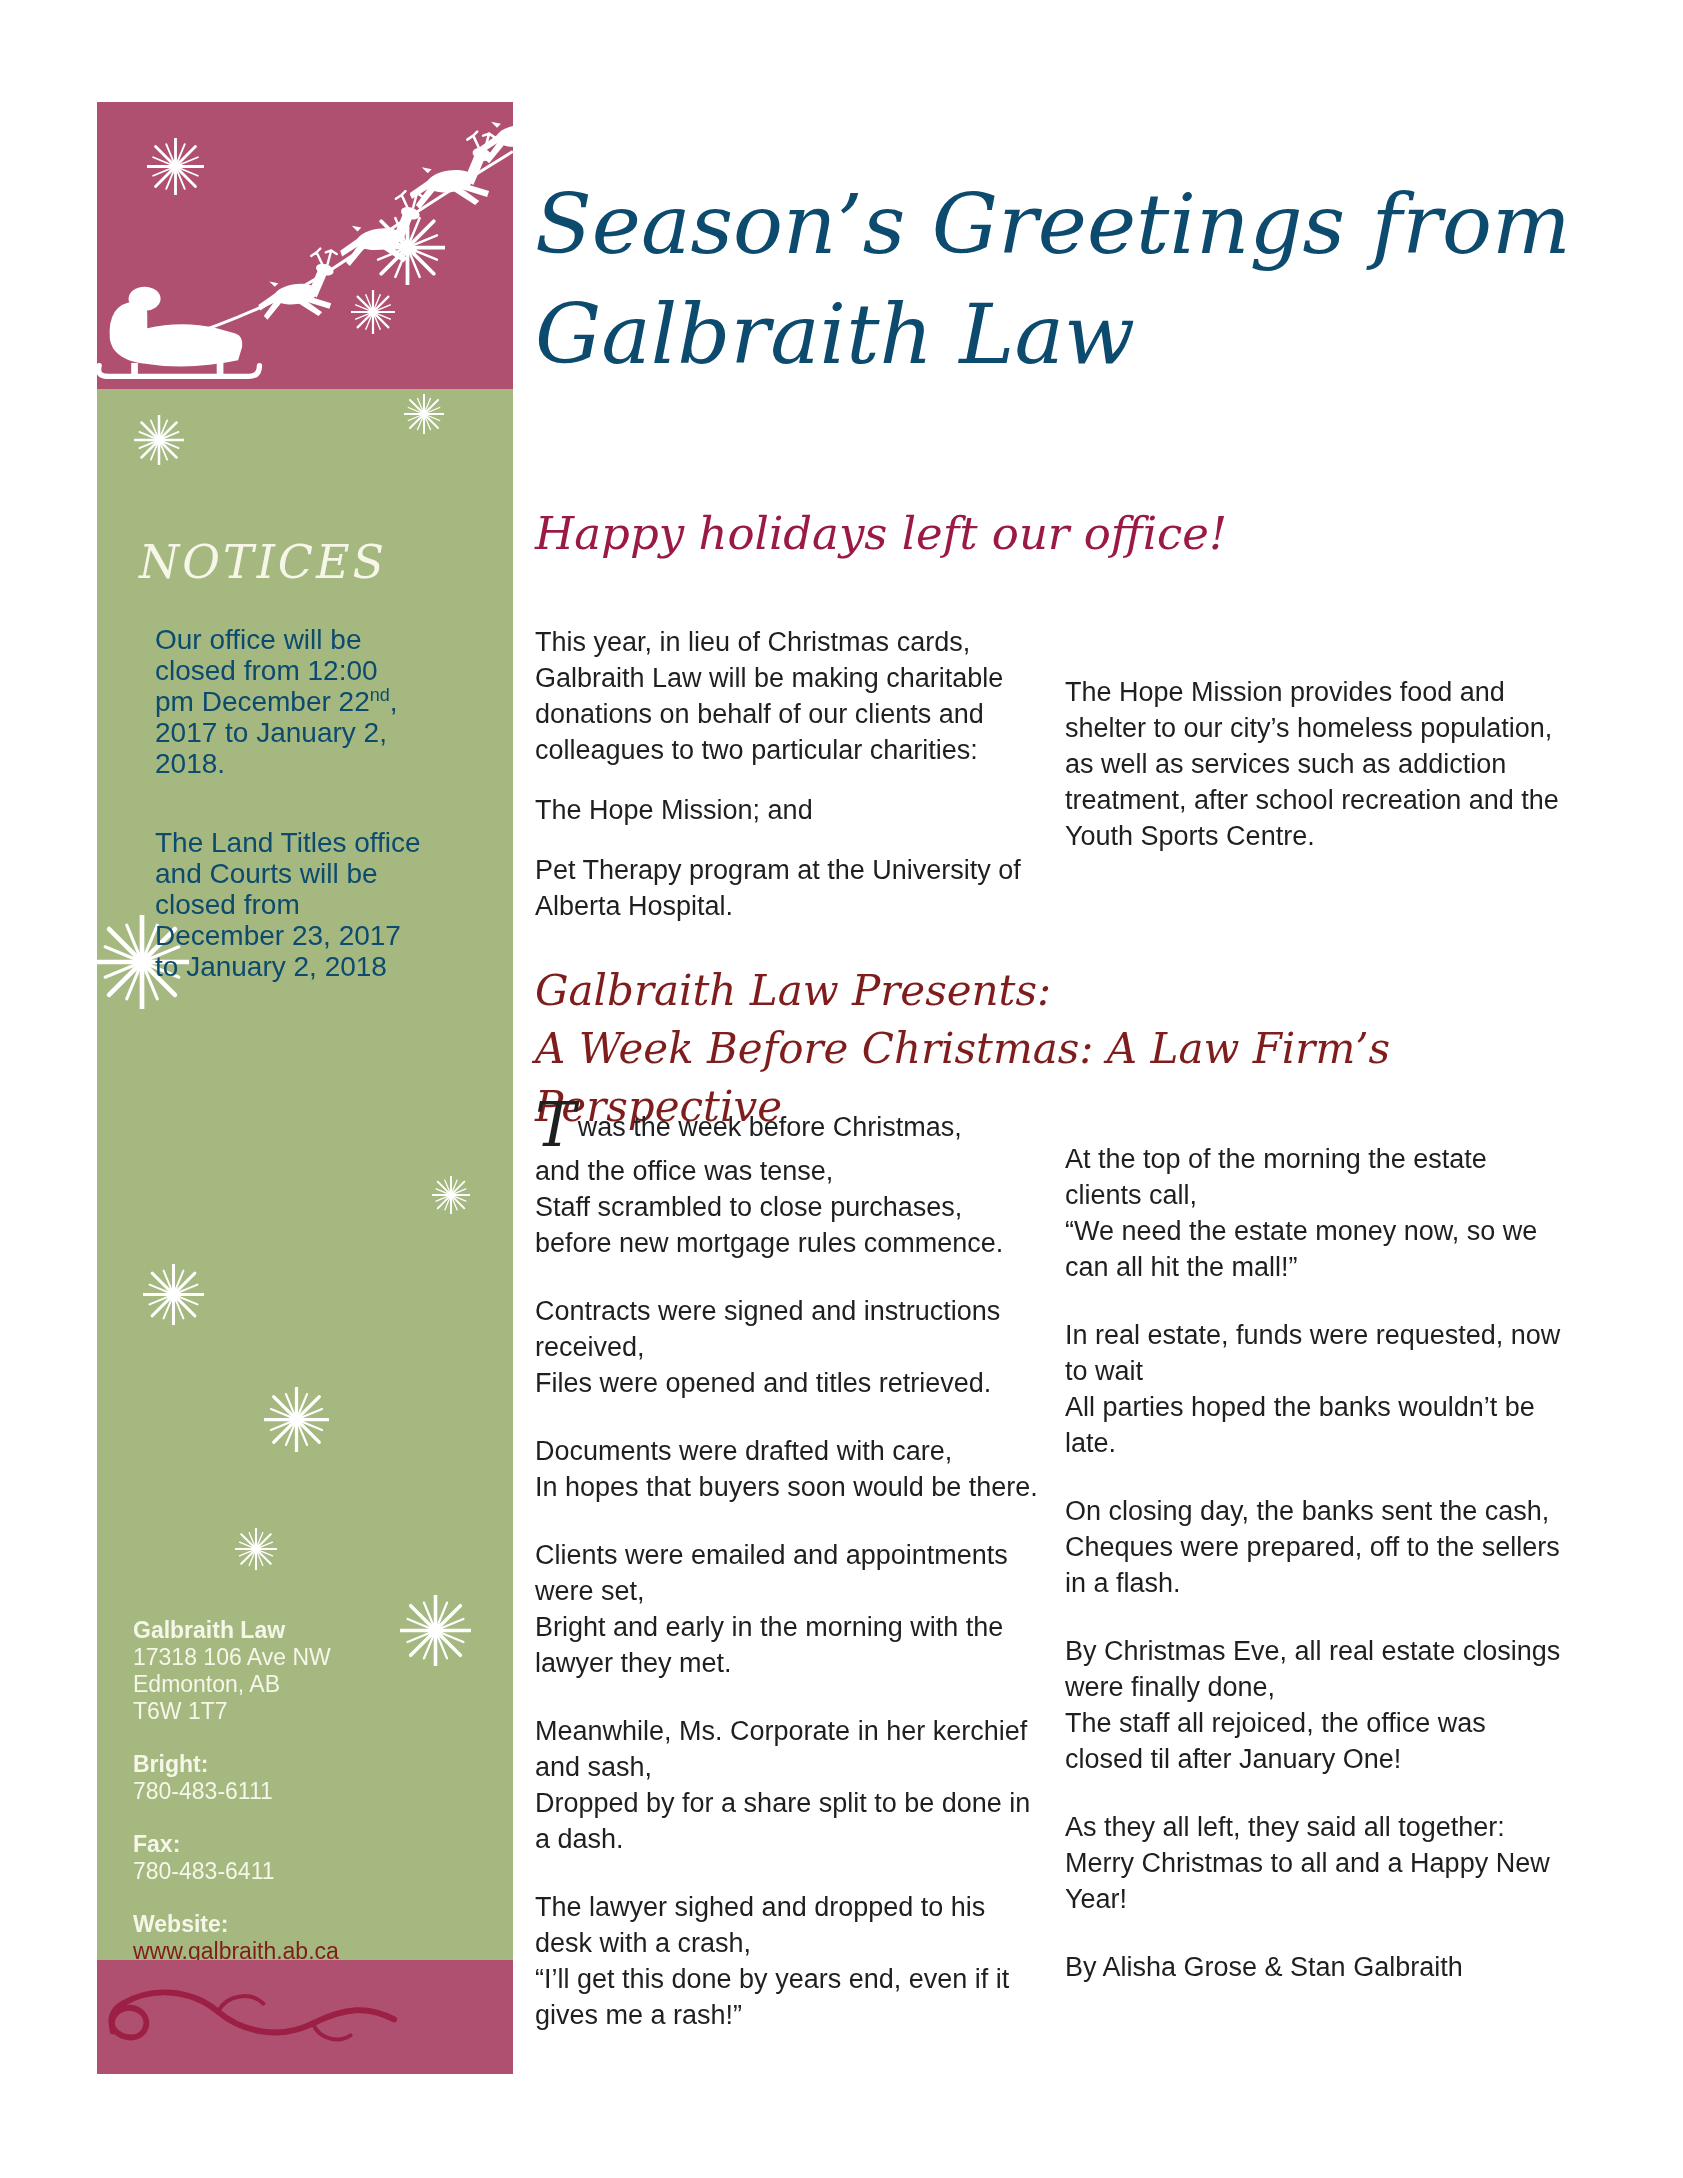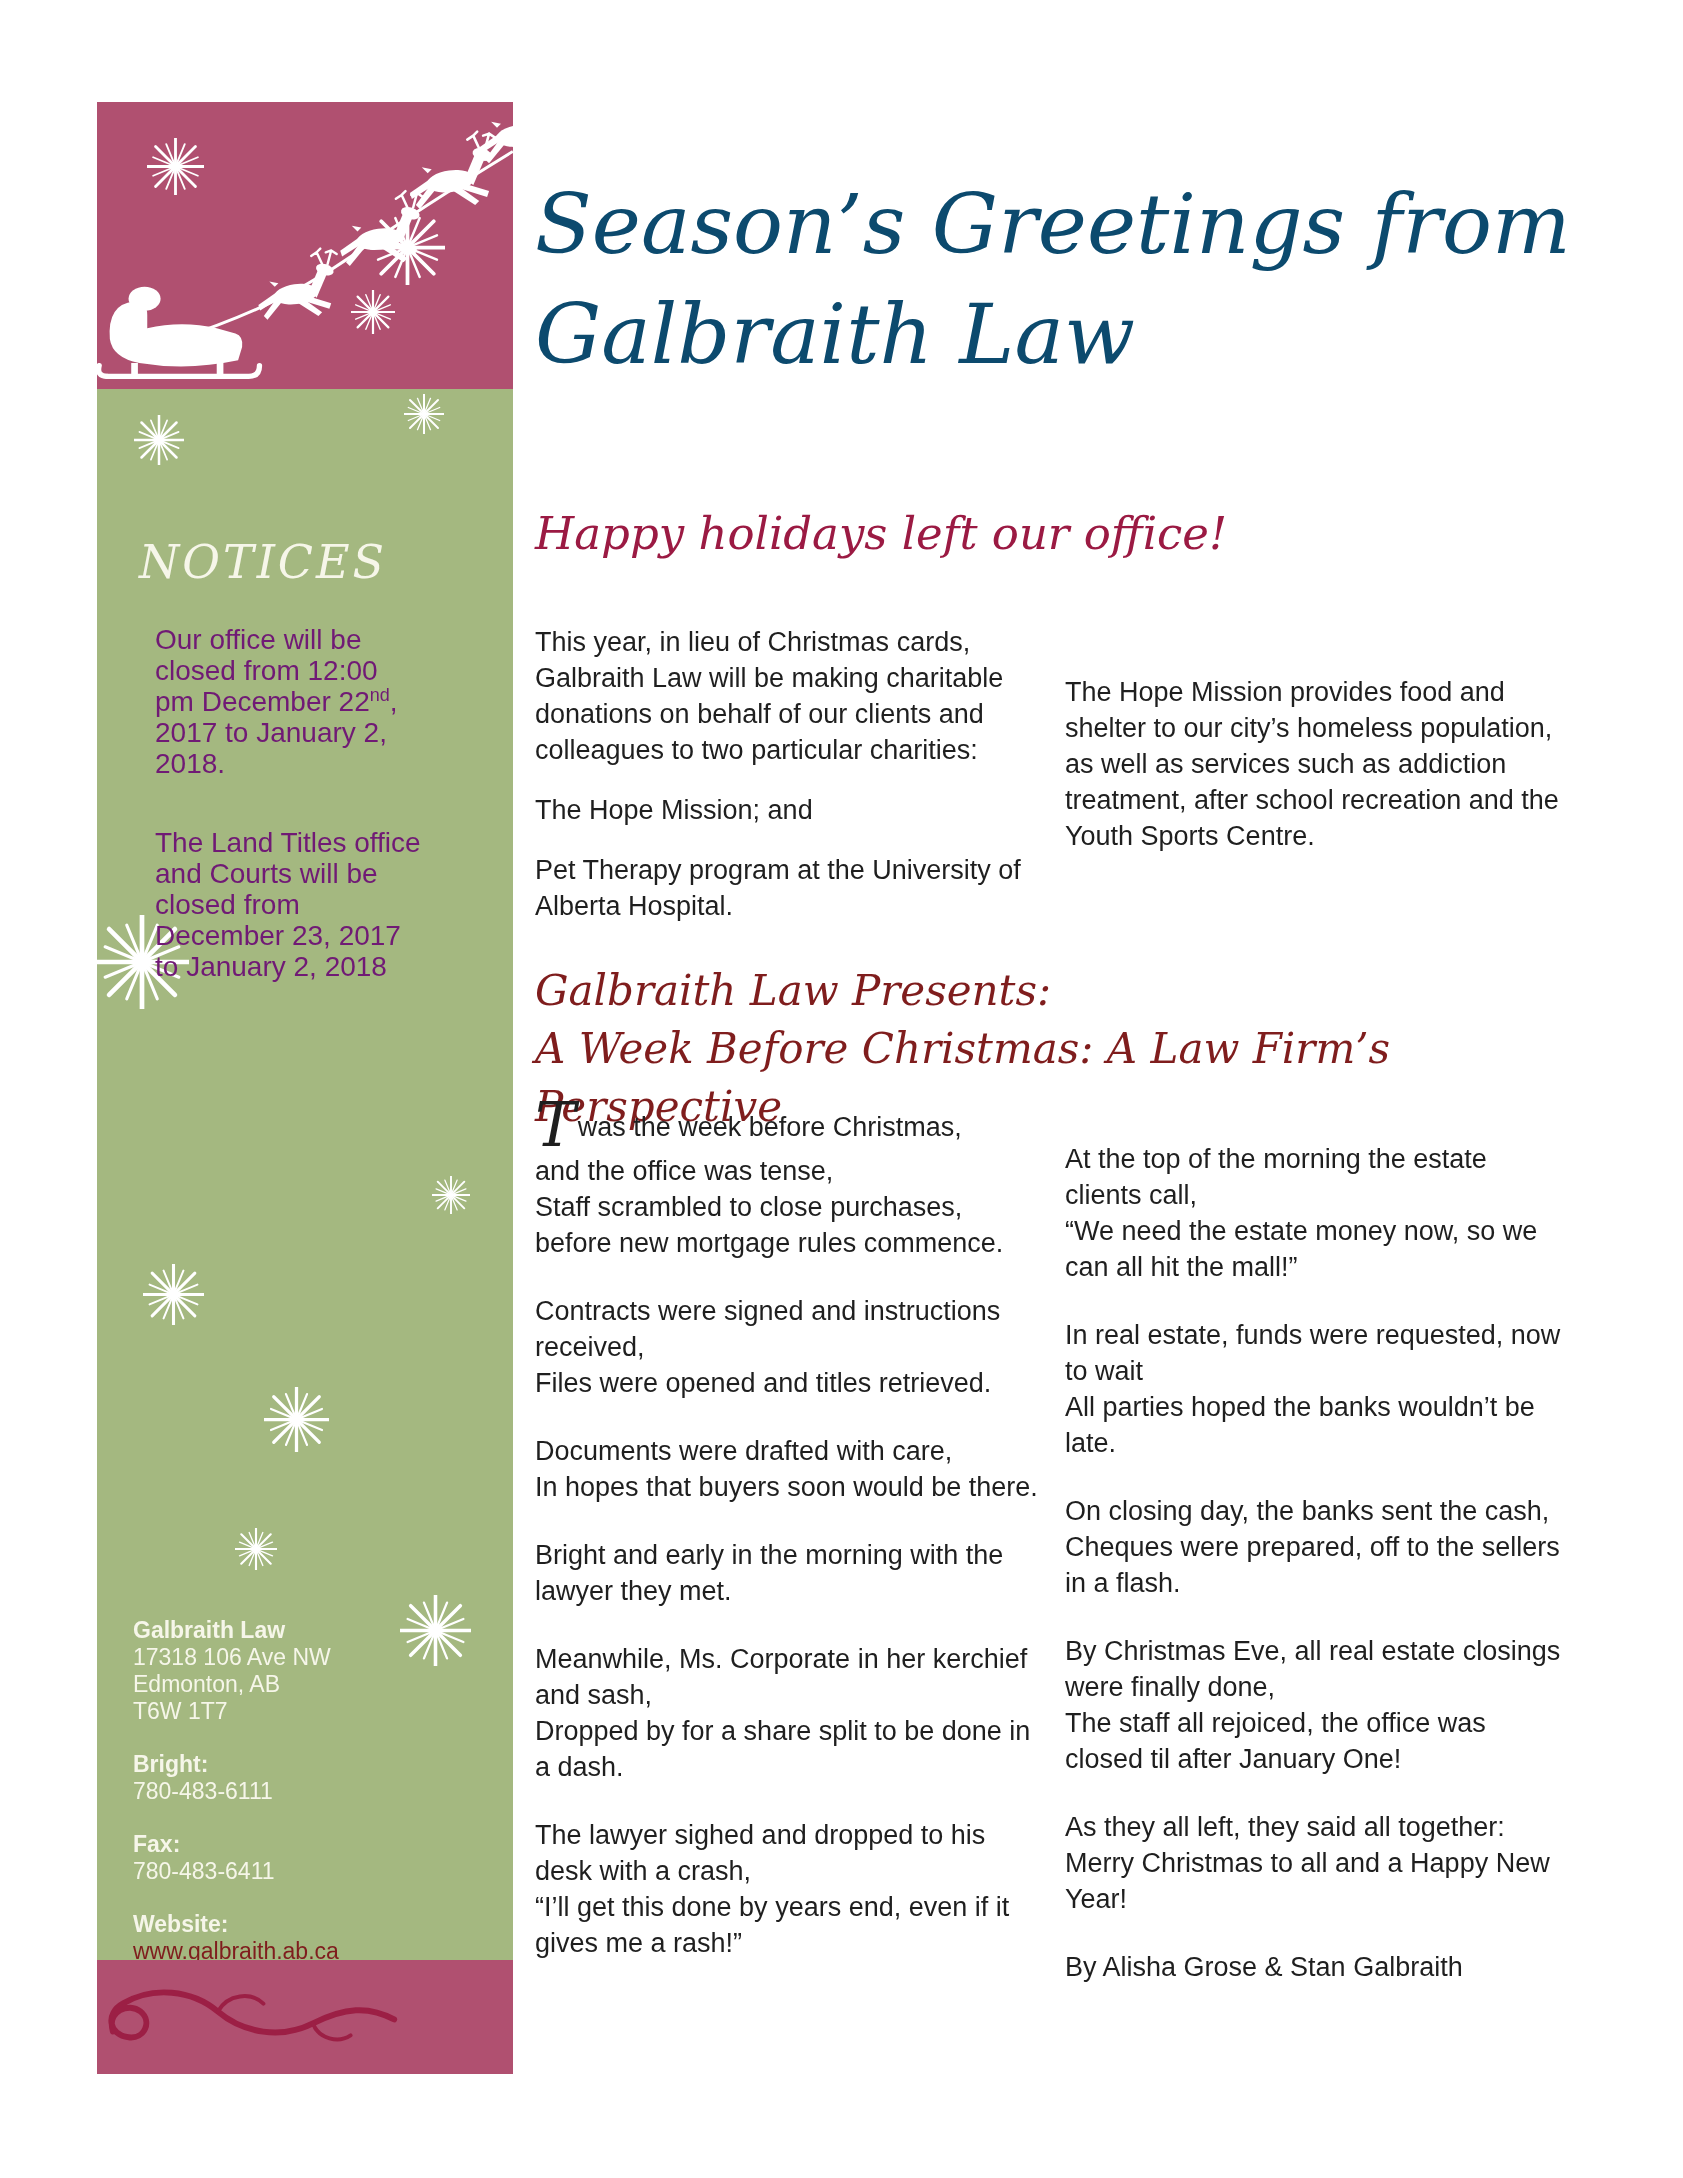--- a/index.html
+++ b/index.html
@@ -7,21 +7,21 @@
         font-family:"Liberation Sans",sans-serif;color:#1f1f1f;}
   
   .sidebar{position:absolute;left:97px;top:102px;width:356px;height:1972px;}
   .red-header{position:absolute;left:0;top:0;width:416px;height:287px;background:#b05070;overflow:hidden;}
   .green-panel{position:absolute;left:0;top:287px;width:416px;height:1571px;background:#a4b880;overflow:hidden;}
   .red-footer{position:absolute;left:0;top:1858px;width:416px;height:114px;background:#b05070;overflow:hidden;}
   .flake{position:absolute;pointer-events:none;}
   .notices-title{position:absolute;left:42px;top:146px;margin:0;color:#f6f6e9;
       font-family:"DejaVu Serif",serif;font-style:italic;font-weight:normal;
       font-size:46px;letter-spacing:3px;}
-  .notice{position:absolute;left:58px;width:269px;margin:0;color:#701a75;
+  .notice{position:absolute;left:58px;width:269px;margin:0;color:#0c4a6e;
       font-size:28px;line-height:31px;}
   .notice sup{font-size:18px;line-height:0;}
   .notice-1{top:235px;}
   .notice-2{top:438px;}
   .contact{position:absolute;left:36px;top:1228px;width:307px;color:#f6f6e9;
       font-size:23px;line-height:27px;}
   .contact .block{margin:0 0 26px 0;}
   .contact .lbl{font-weight:bold;}
   .contact a{color:#7f1d1d;}
   
@@ -214,20 +214,21 @@
         <div>
             <div class="stanza">
               <div class="poem-line">Contracts were signed and instructions received,</div>
               <div class="poem-line">Files were opened and titles retrieved.</div>
             </div>
             <div class="stanza">
               <div class="poem-line">Documents were drafted with care,</div>
               <div class="poem-line">In hopes that buyers soon would be there.</div>
             </div>
             <div class="stanza">
+              <div class="poem-line">Clients were emailed and appointments were set,</div>
               <div class="poem-line">Bright and early in the morning with the lawyer they met.</div>
             </div>
             <div class="stanza">
               <div class="poem-line">Meanwhile, Ms. Corporate in her kerchief and sash,</div>
               <div class="poem-line">Dropped by for a share split to be done in a dash.</div>
             </div>
             <div class="stanza">
               <div class="poem-line">The lawyer sighed and dropped to his desk with a crash,</div>
               <div class="poem-line">“I’ll get this done by years end, even if it gives me a rash!”</div>
             </div>

